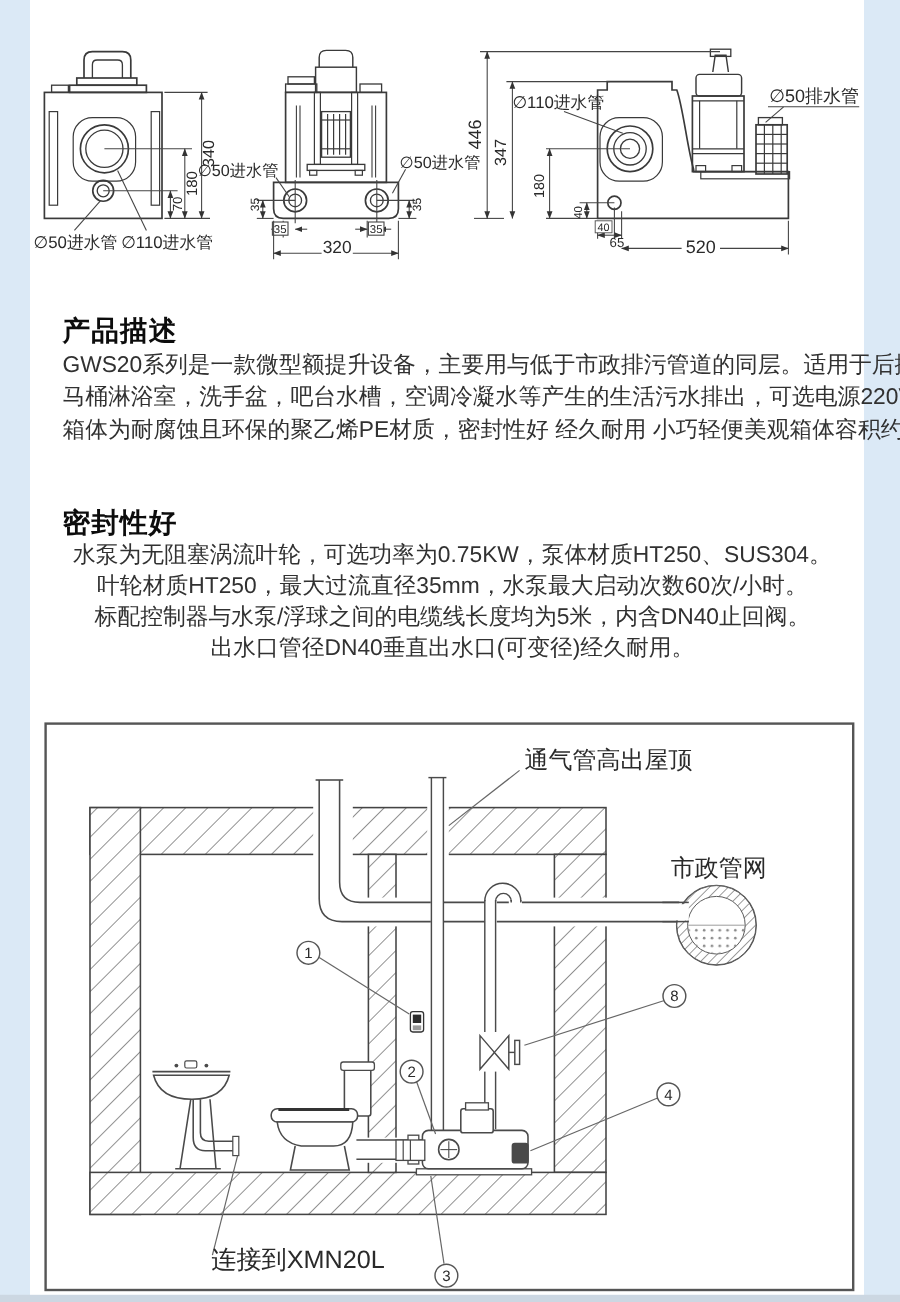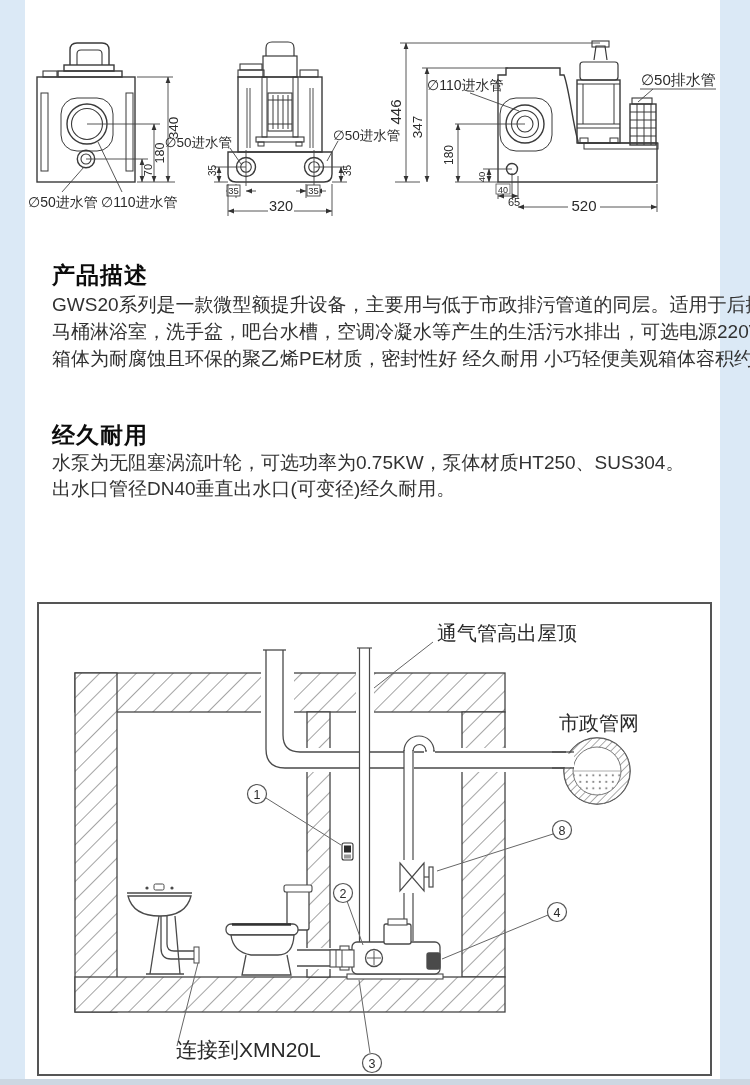--- a/index.html
+++ b/index.html
@@ -11,21 +11,21 @@
   .side-strip.left{left:0;}
   .side-strip.right{left:720px;width:30px;}
   .bottom-band{position:absolute;left:0;top:1079px;width:750px;height:6px;background:#ccd7e2;}
   svg{position:absolute;left:0;top:0;}
   .sec-title{
     position:absolute;left:52px;font-size:23px;font-weight:bold;color:#0c0c0c;
     letter-spacing:1px;
   }
   .sec-lines{position:absolute;left:52px;width:650px;color:#313131;font-size:19px;}
   .sec-lines div{height:27px;line-height:27px;white-space:nowrap;}
-  .perf div{height:26px;line-height:26px;}
+  .perf div{height:26px;line-height:26px;text-align:center;}
   text{fill:#2a2a2a;}
   .dimtxt{font-size:13.5px;}
   .lbl{font-size:14px;}
 </style>
 </head>
 <body>
 
 <div class="side-strip left"></div>
 <div class="side-strip right"></div>
 <div class="bottom-band"></div>
@@ -214,23 +214,25 @@
   </g>
 </svg>
 
 <div class="sec-title" style="top:260px;">产品描述</div>
 <div class="sec-lines" style="top:291px;">
   <div>GWS20系列是一款微型额提升设备，主要用与低于市政排污管道的同层。适用于后排式</div>
   <div>马桶淋浴室，洗手盆，吧台水槽，空调冷凝水等产生的生活污水排出，可选电源220V。</div>
   <div>箱体为耐腐蚀且环保的聚乙烯PE材质，密封性好 经久耐用 小巧轻便美观箱体容积约20L</div>
 </div>
 
-<div class="sec-title" style="top:420px;">经久耐用</div>
+<div class="sec-title" style="top:420px;">密封性好</div>
 <div class="sec-lines perf" style="top:450px;">
   <div>水泵为无阻塞涡流叶轮，可选功率为0.75KW，泵体材质HT250、SUS304。</div>
+  <div>叶轮材质HT250，最大过流直径35mm，水泵最大启动次数60次/小时。</div>
+  <div>标配控制器与水泵/浮球之间的电缆线长度均为5米，内含DN40止回阀。</div>
   <div>出水口管径DN40垂直出水口(可变径)经久耐用。</div>
 </div>
 
 <svg width="750" height="485" viewBox="0 600 750 485" style="top:600px;">
   <defs>
     <pattern id="hatch" width="13" height="13" patternUnits="userSpaceOnUse" patternTransform="rotate(-45)">
       <rect width="13" height="13" fill="#ffffff"></rect>
       <line x1="0" y1="0" x2="13" y2="0" stroke="#5a5a5a" stroke-width="1.1"></line>
     </pattern>
     <pattern id="hatch2" width="5.5" height="5.5" patternUnits="userSpaceOnUse" patternTransform="rotate(-45)">

